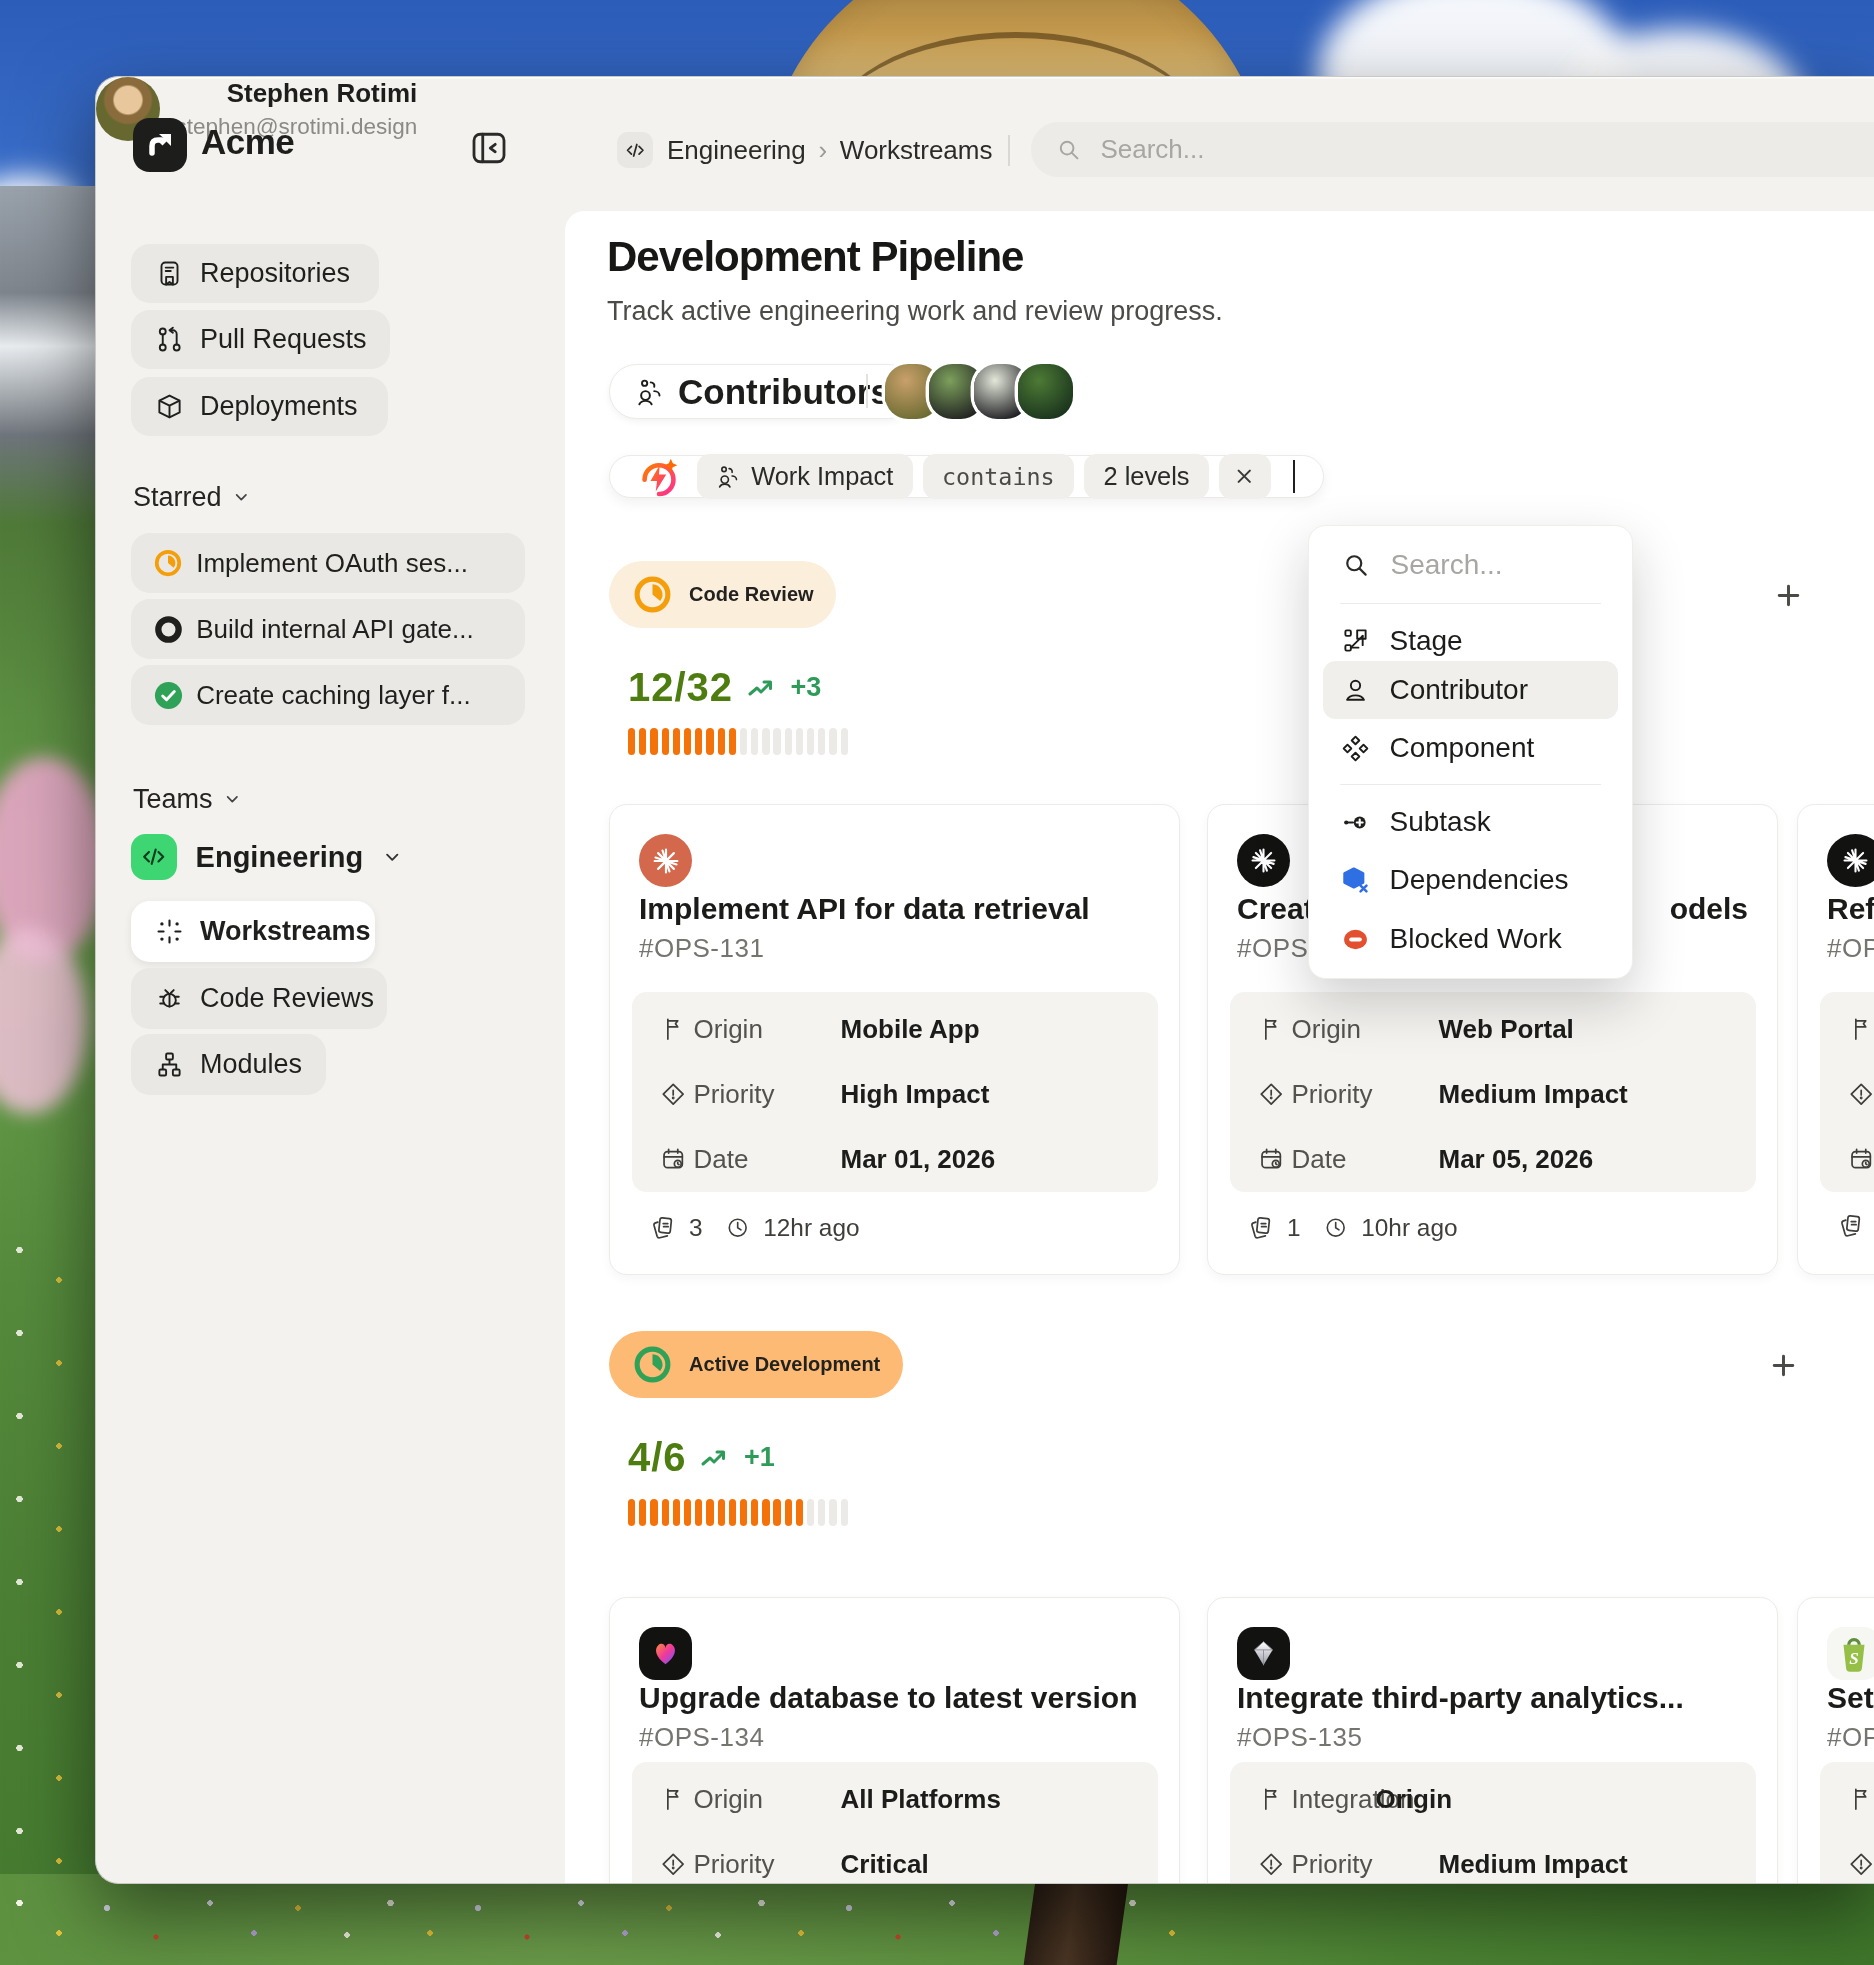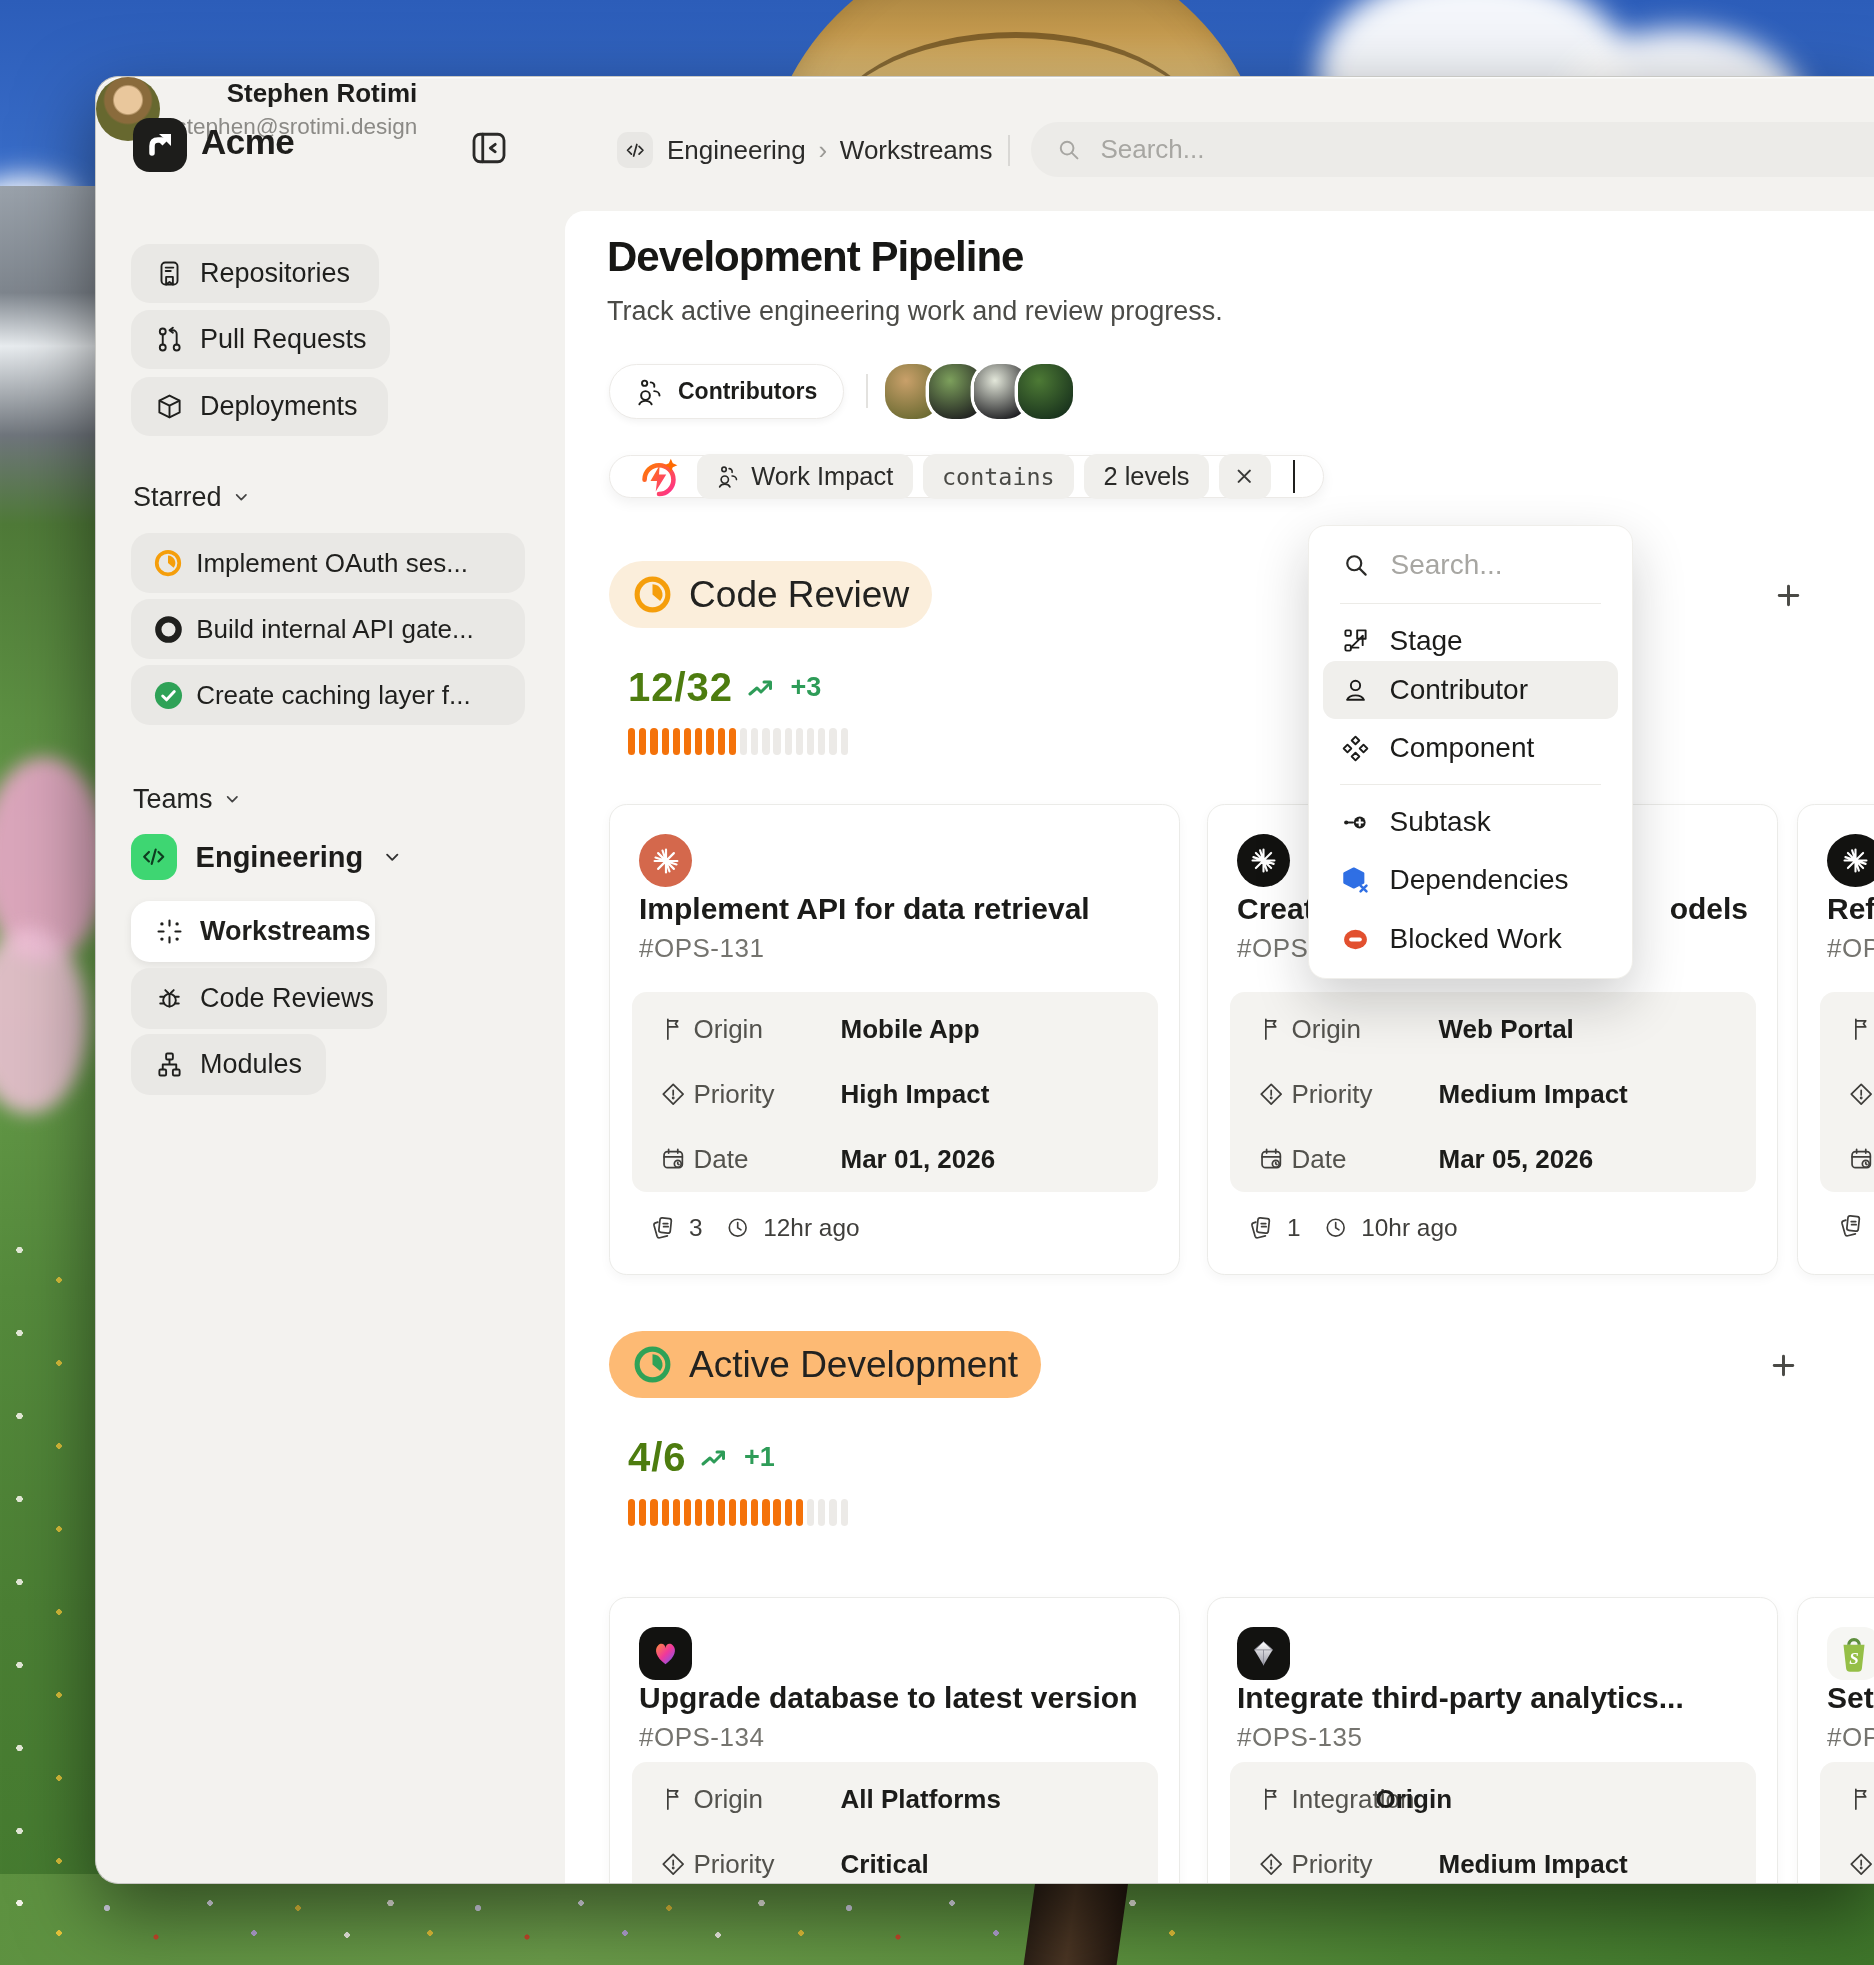--- a/index.html
+++ b/index.html
@@ -84,38 +84,38 @@
   .search-pill{left:935px;top:45px;width:845px;height:55px;background:#ecebe8;
     border-radius:27px 0 0 27px;display:flex;align-items:center;gap:18.6px;padding:0 25.4px;}
   .search-ph{font-size:26px;color:#a7a6a2;}
 
   
   .page-title{left:511px;top:156px;font-size:42px;font-weight:700;letter-spacing:-1px;color:#171715;}
   .page-sub{left:511px;top:219px;font-size:27px;color:#4b4b47;}
   .contrib-chip{left:513px;top:287px;height:55px;border-radius:29px;background:#fff;
     display:flex;align-items:center;gap:14.6px;padding:0 25.4px;border:1px solid #eceae7;
     box-shadow:0 2.9px 7.8px rgba(0,0,0,.05);}
-  .contrib-chip .lbl{font-size:23px;font-weight:600;}
+  .contrib-chip .lbl{font-size:35px;font-weight:600;}
   .contrib-div{left:770px;top:297px;width:1.5px;height:34px;background:#e3e2df;}
   .avatars{left:789px;top:287px;display:flex;}
   .avatars .av{width:55px;height:55px;border-radius:42%;margin-left:-10.7px;
     box-shadow:0 0 0 3.4px #ffffff;}
   .avatars .av:first-child{margin-left:0;}
 
   .filterbar{left:513px;top:378px;width:715px;height:43px;background:#fff;border-radius:26px;
     border:1px solid #eceae7;box-shadow:0 4.9px 12.7px rgba(0,0,0,.06);
     display:flex;align-items:center;padding:0 28px;gap:9.8px;}
   .chip{height:45px;border-radius:12.7px;background:#f0efec;display:flex;align-items:center;
     gap:11.7px;padding:0 19.5px;font-size:25.4px;font-weight:500;color:#2a2a28;white-space:nowrap;}
   .chip.mono{font-family:"DejaVu Sans Mono",monospace;font-size:23.4px;color:#4a4a46;}
   .caret{width:2px;height:33px;background:#1f1f1d;margin-left:12.7px;}
 
   .badge{position:absolute;height:67px;border-radius:34px;display:flex;align-items:center;
     gap:16.6px;padding:0 22.5px;}
-  .badge .lbl{font-size:37px;font-weight:400;color:#222220;white-space:nowrap;}
+  .badge .lbl{font-size:20px;font-weight:700;color:#222220;white-space:nowrap;}
   .count-row{position:absolute;display:flex;align-items:center;gap:12.7px;}
   .count{font-size:40px;font-weight:700;letter-spacing:1px;color:#4d7c0f;}
   .delta{font-size:27px;font-weight:600;color:#2e9c58;}
   .ticks{position:absolute;display:flex;gap:3.9px;}
   .tick{width:7.3px;height:27px;border-radius:3.9px;background:#eceae7;}
   .tick.on{background:#f4720a;}
 
   .card{position:absolute;background:#fff;border:1px solid #ececе9;border-color:#ececdeb;}
   .card{border:1px solid #ececе9;}
   .card{border:1px solid #ebebe8;border-radius:17.6px;box-shadow:0 3.9px 10.7px rgba(0,0,0,.04);}

